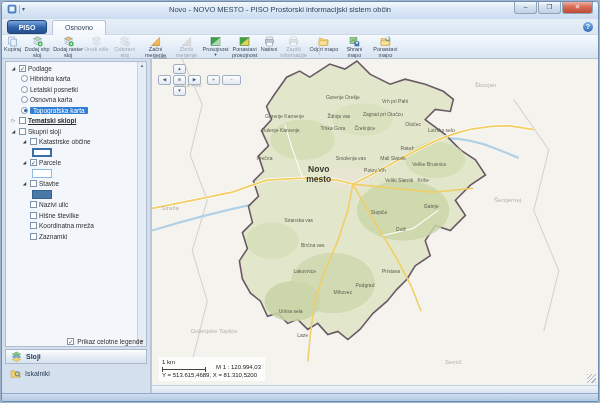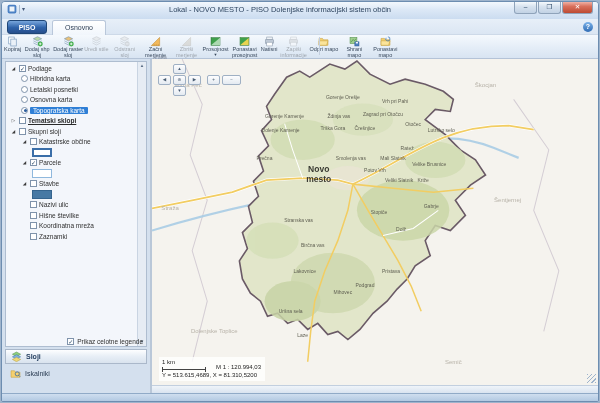--- a/index.html
+++ b/index.html
@@ -112,21 +112,21 @@
     <div class="qat">
       <span class="appicon">
           <svg viewBox="0 0 16 16">
             <rect x="1" y="1" width="14" height="14" rx="3" fill="#4a80c4"></rect>
             <rect x="4" y="4" width="8" height="8" fill="#fff" opacity=".9"></rect>
           </svg>
         </span>
       <span class="qsep"></span>
       <span class="qdrop">▾</span>
     </div>
-    <div class="title">Lokal - NOVO MESTO - PISO Dolenjske informacijski sistem občin</div>
+    <div class="title">Novo - NOVO MESTO - PISO Prostorski informacijski sistem občin</div>
     <div class="winbtns">
       <div class="winbtn">–</div>
       <div class="winbtn">❐</div>
       <div class="winbtn close">✕</div>
     </div>
   </div>
 
   <div class="tabrow">
     <div class="pisobtn">PISO</div>
     <div class="tab">Osnovno</div>

